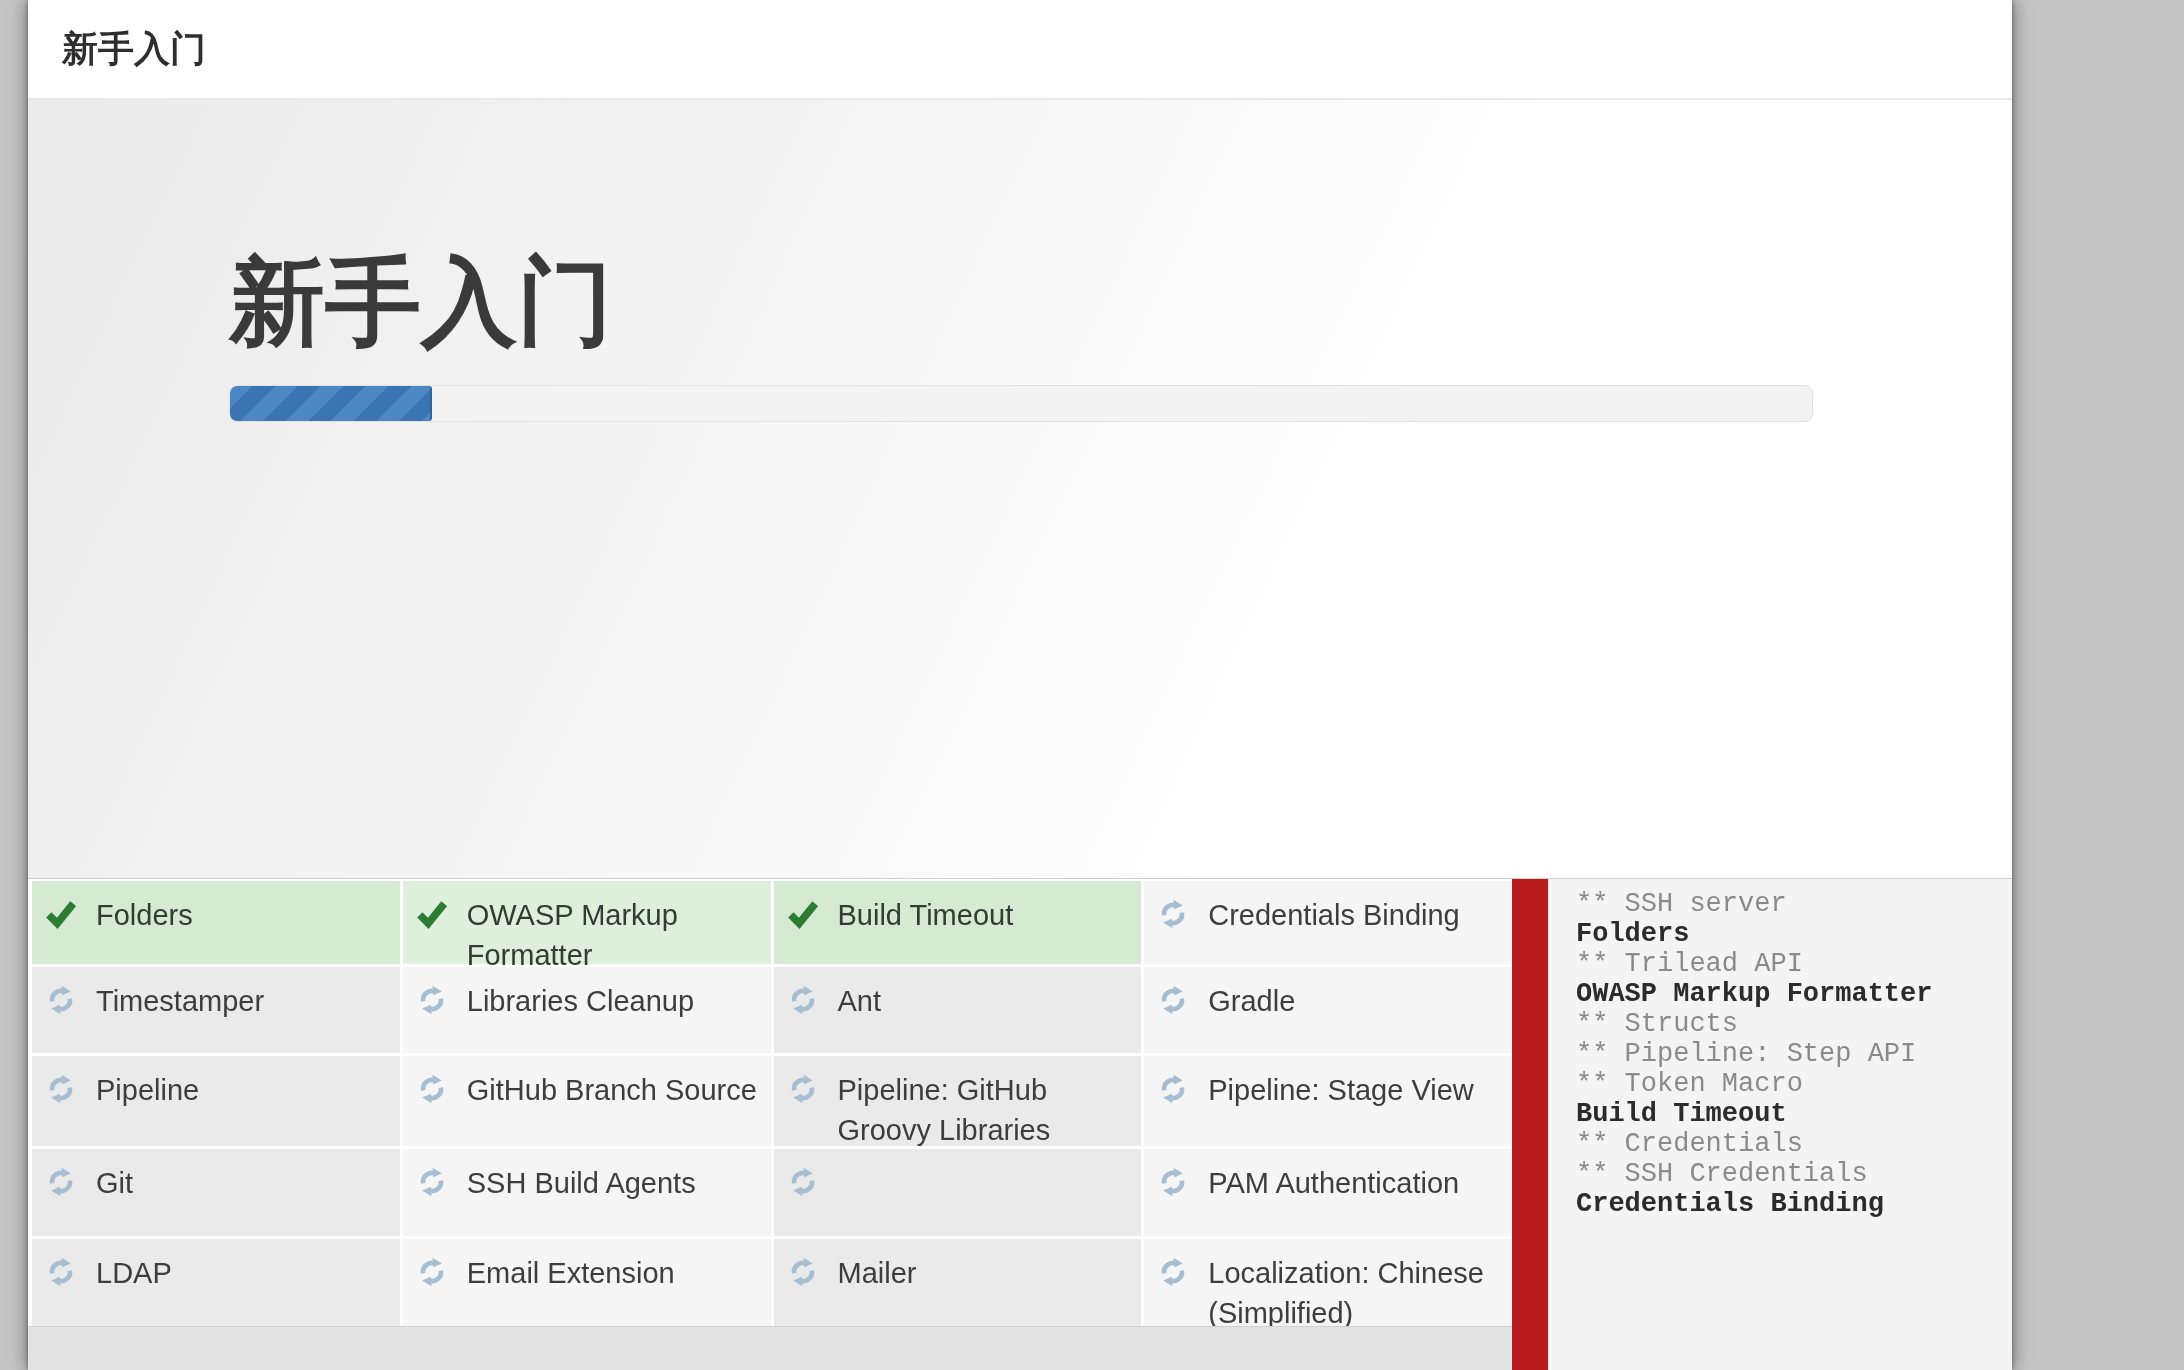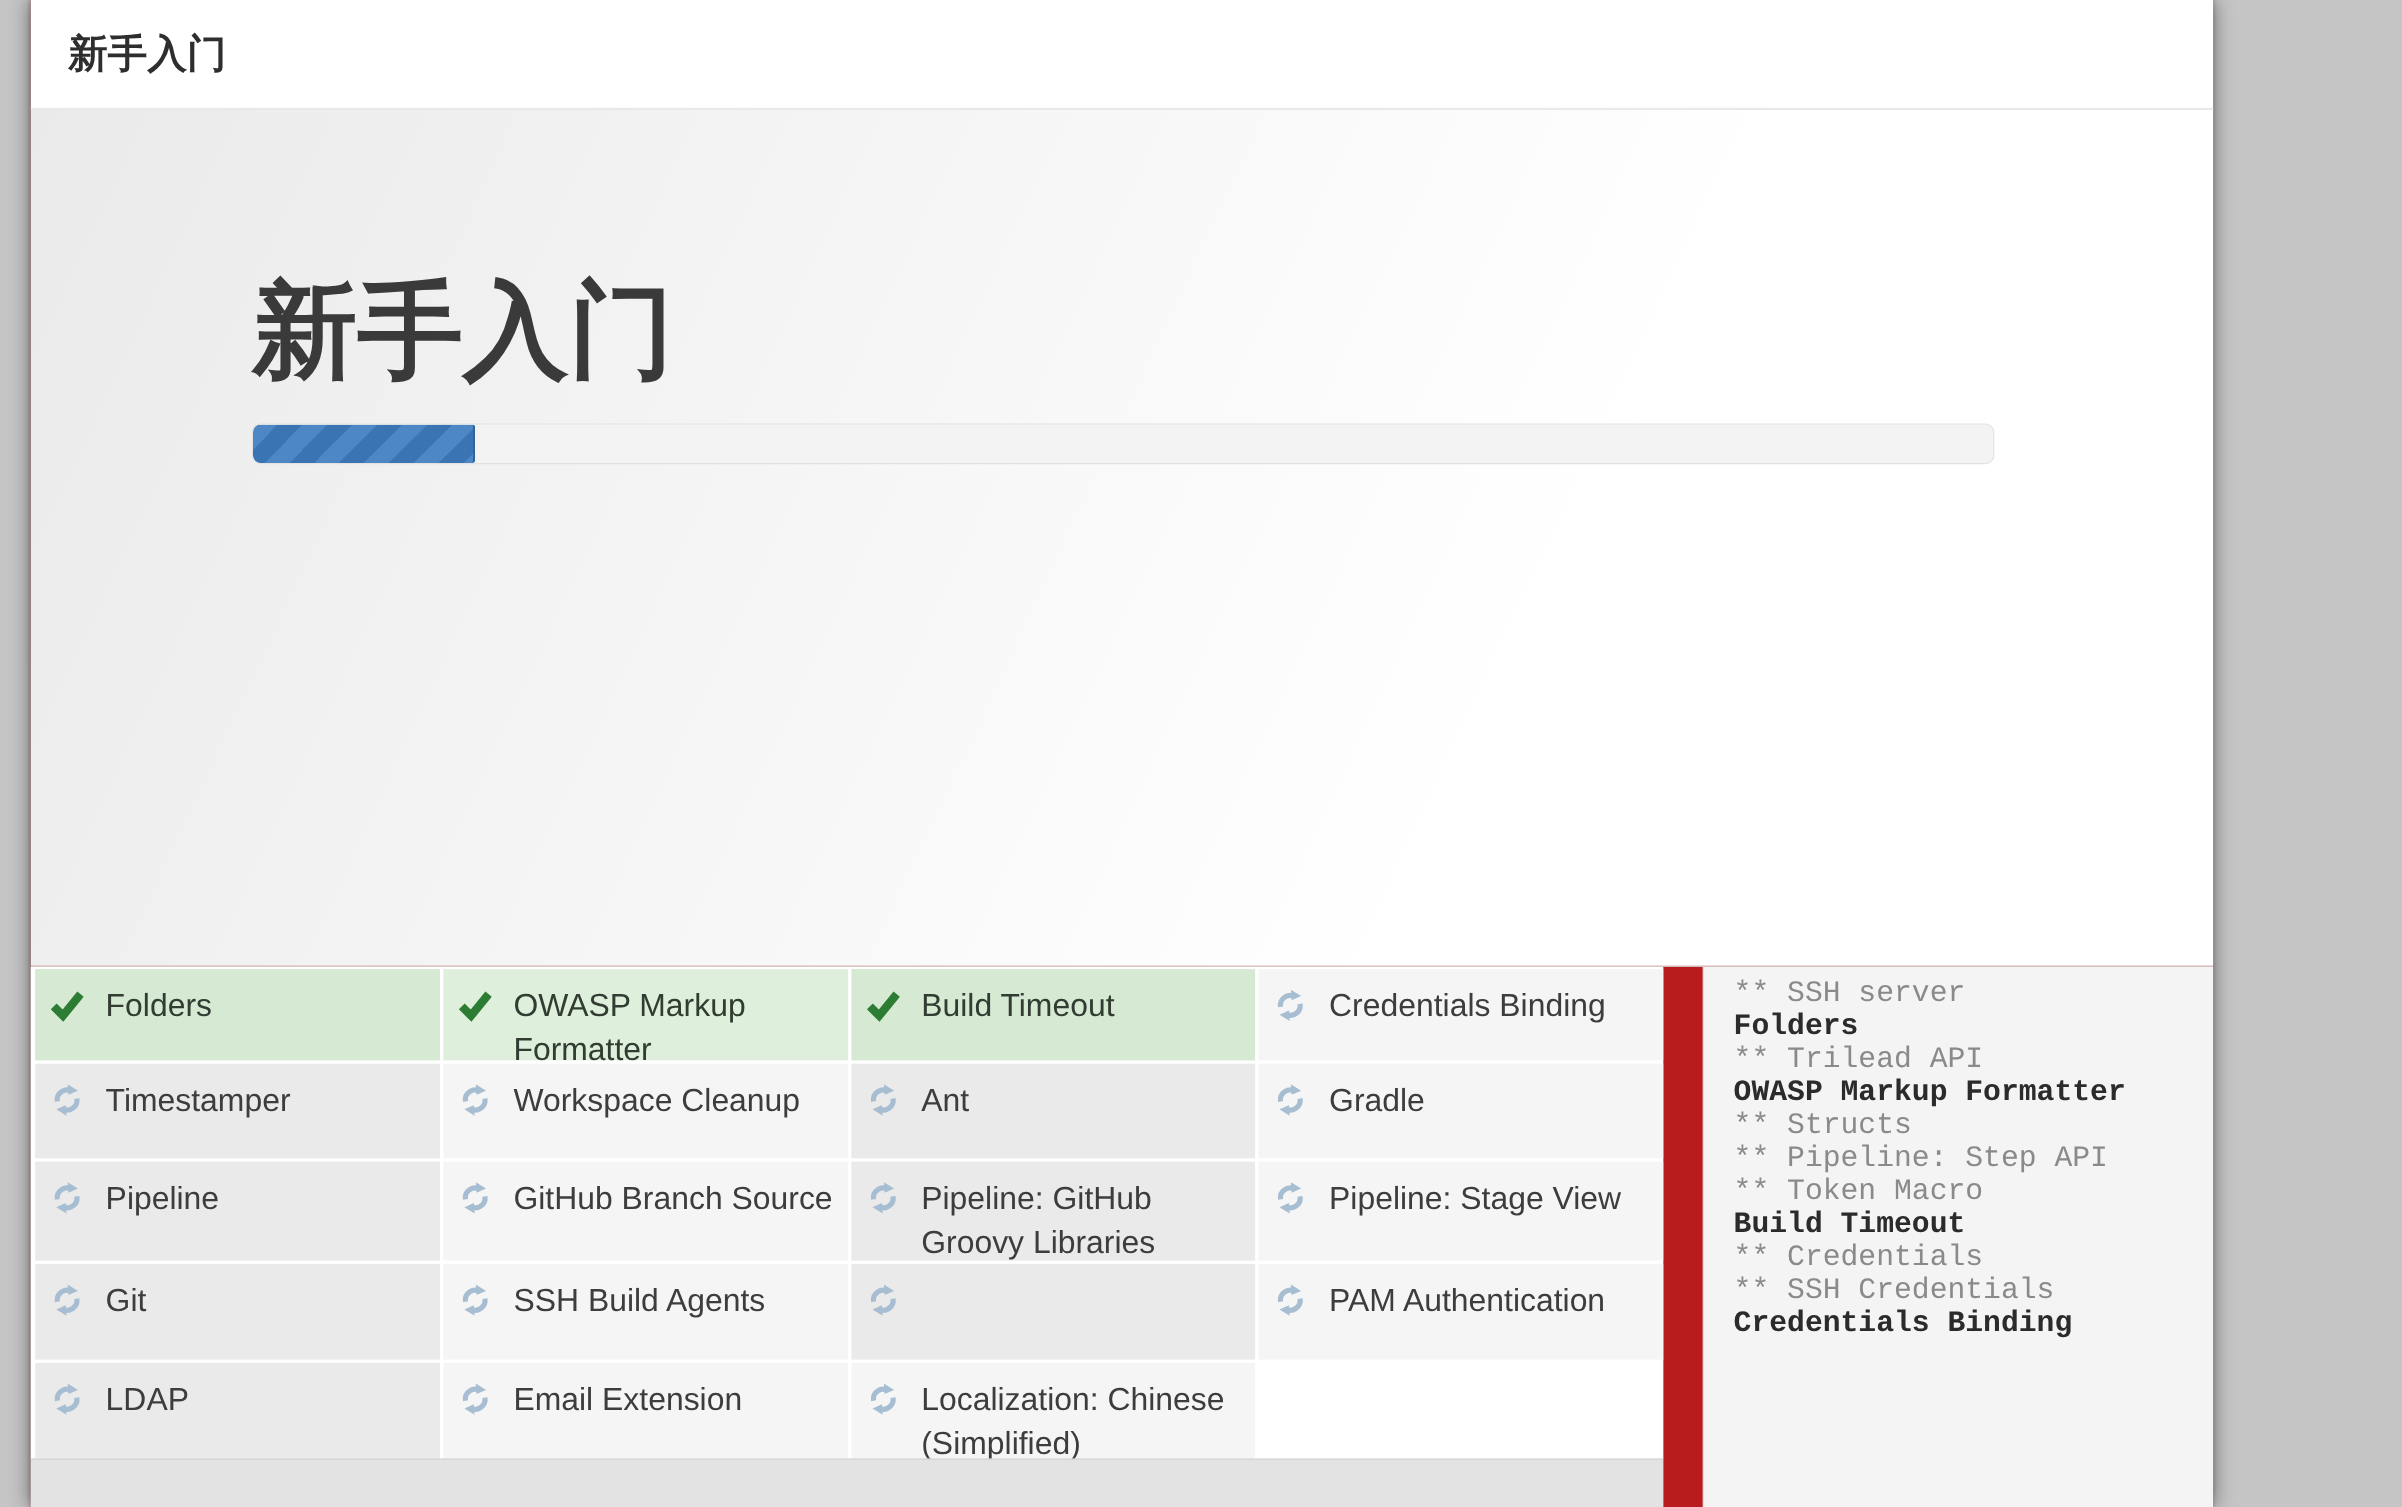--- a/index.html
+++ b/index.html
@@ -119,21 +119,21 @@
       <g transform="rotate(-15 16 16)" stroke="#a7bed2" stroke-width="5" fill="none">
         <path d="M6.5 15 A 9.5 9.5 0 0 1 23 9.5"></path>
         <path d="M25.5 17 A 9.5 9.5 0 0 1 9 22.5"></path>
       </g>
       <g transform="rotate(-15 16 16)" fill="#a7bed2">
         <polygon points="20.5,1.5 28.5,10 18.5,11.5"></polygon>
         <polygon points="11.5,30.5 3.5,22 13.5,20.5"></polygon>
       </g>
     </svg>
   </span>
-<span class="label">Workspace Cleanup</span>
+<span class="label">Libraries Cleanup</span>
             </div>
             <div class="cell c-odd">
   <span class="icon">
     <svg width="30" height="30" viewBox="0 0 32 32">
       <g transform="rotate(-15 16 16)" stroke="#a7bed2" stroke-width="5" fill="none">
         <path d="M6.5 15 A 9.5 9.5 0 0 1 23 9.5"></path>
         <path d="M25.5 17 A 9.5 9.5 0 0 1 9 22.5"></path>
       </g>
       <g transform="rotate(-15 16 16)" fill="#a7bed2">
         <polygon points="20.5,1.5 28.5,10 18.5,11.5"></polygon>
@@ -299,20 +299,35 @@
         <path d="M6.5 15 A 9.5 9.5 0 0 1 23 9.5"></path>
         <path d="M25.5 17 A 9.5 9.5 0 0 1 9 22.5"></path>
       </g>
       <g transform="rotate(-15 16 16)" fill="#a7bed2">
         <polygon points="20.5,1.5 28.5,10 18.5,11.5"></polygon>
         <polygon points="11.5,30.5 3.5,22 13.5,20.5"></polygon>
       </g>
     </svg>
   </span>
 <span class="label">Email Extension</span>
+            </div>
+            <div class="cell c-odd">
+  <span class="icon">
+    <svg width="30" height="30" viewBox="0 0 32 32">
+      <g transform="rotate(-15 16 16)" stroke="#a7bed2" stroke-width="5" fill="none">
+        <path d="M6.5 15 A 9.5 9.5 0 0 1 23 9.5"></path>
+        <path d="M25.5 17 A 9.5 9.5 0 0 1 9 22.5"></path>
+      </g>
+      <g transform="rotate(-15 16 16)" fill="#a7bed2">
+        <polygon points="20.5,1.5 28.5,10 18.5,11.5"></polygon>
+        <polygon points="11.5,30.5 3.5,22 13.5,20.5"></polygon>
+      </g>
+    </svg>
+  </span>
+<span class="label">Mailer</span>
             </div>
             <div class="cell c-even">
   <span class="icon">
     <svg width="30" height="30" viewBox="0 0 32 32">
       <g transform="rotate(-15 16 16)" stroke="#a7bed2" stroke-width="5" fill="none">
         <path d="M6.5 15 A 9.5 9.5 0 0 1 23 9.5"></path>
         <path d="M25.5 17 A 9.5 9.5 0 0 1 9 22.5"></path>
       </g>
       <g transform="rotate(-15 16 16)" fill="#a7bed2">
         <polygon points="20.5,1.5 28.5,10 18.5,11.5"></polygon>

